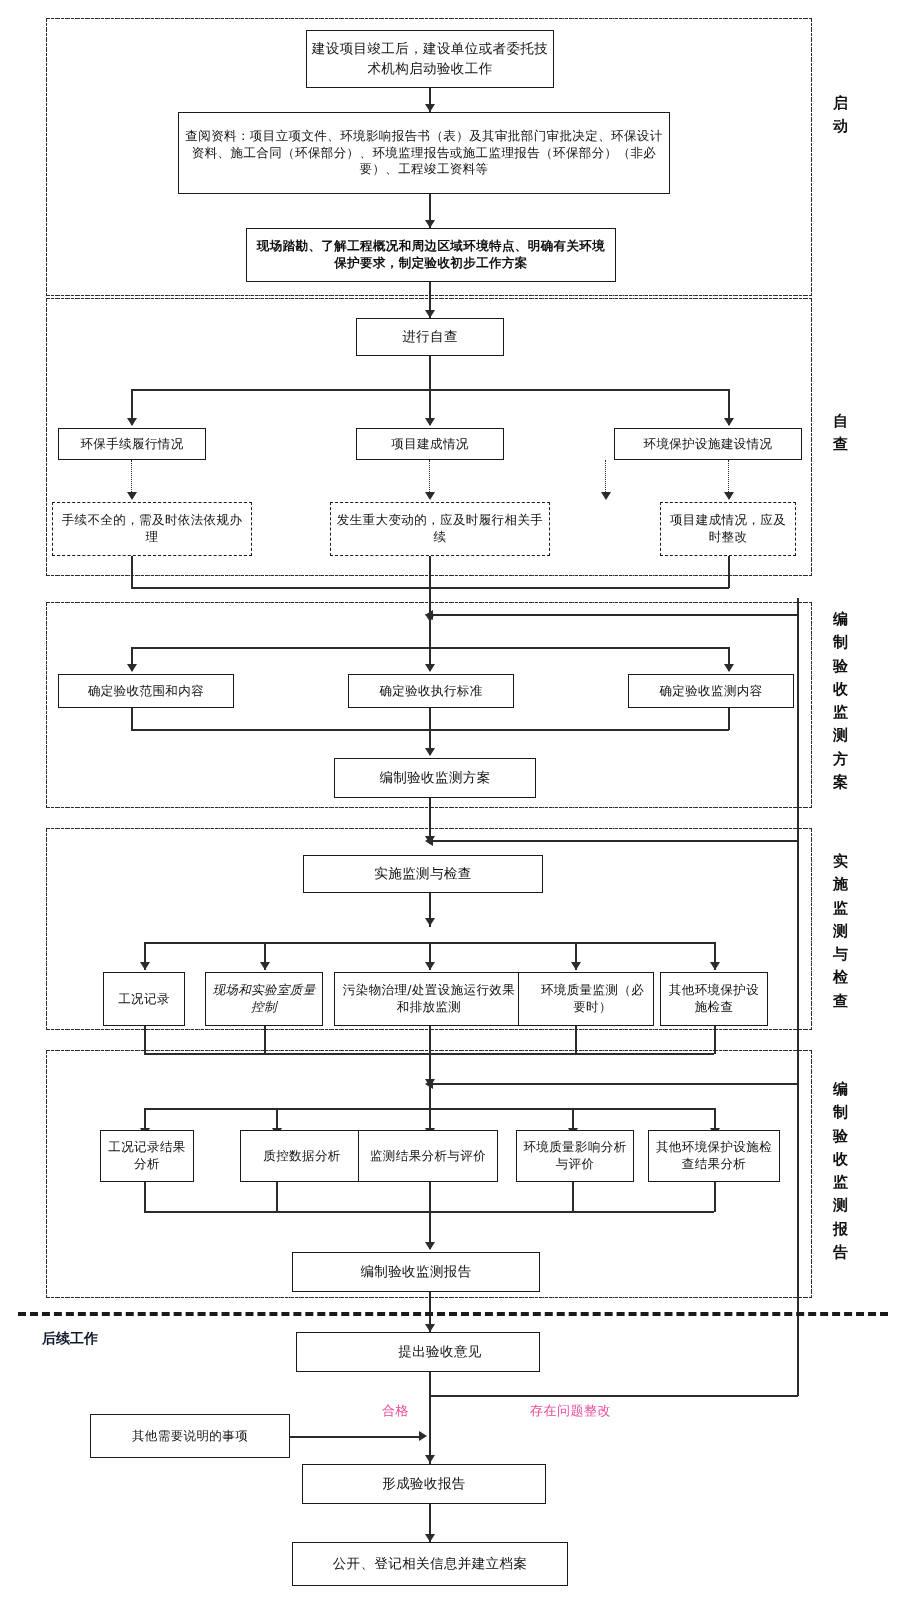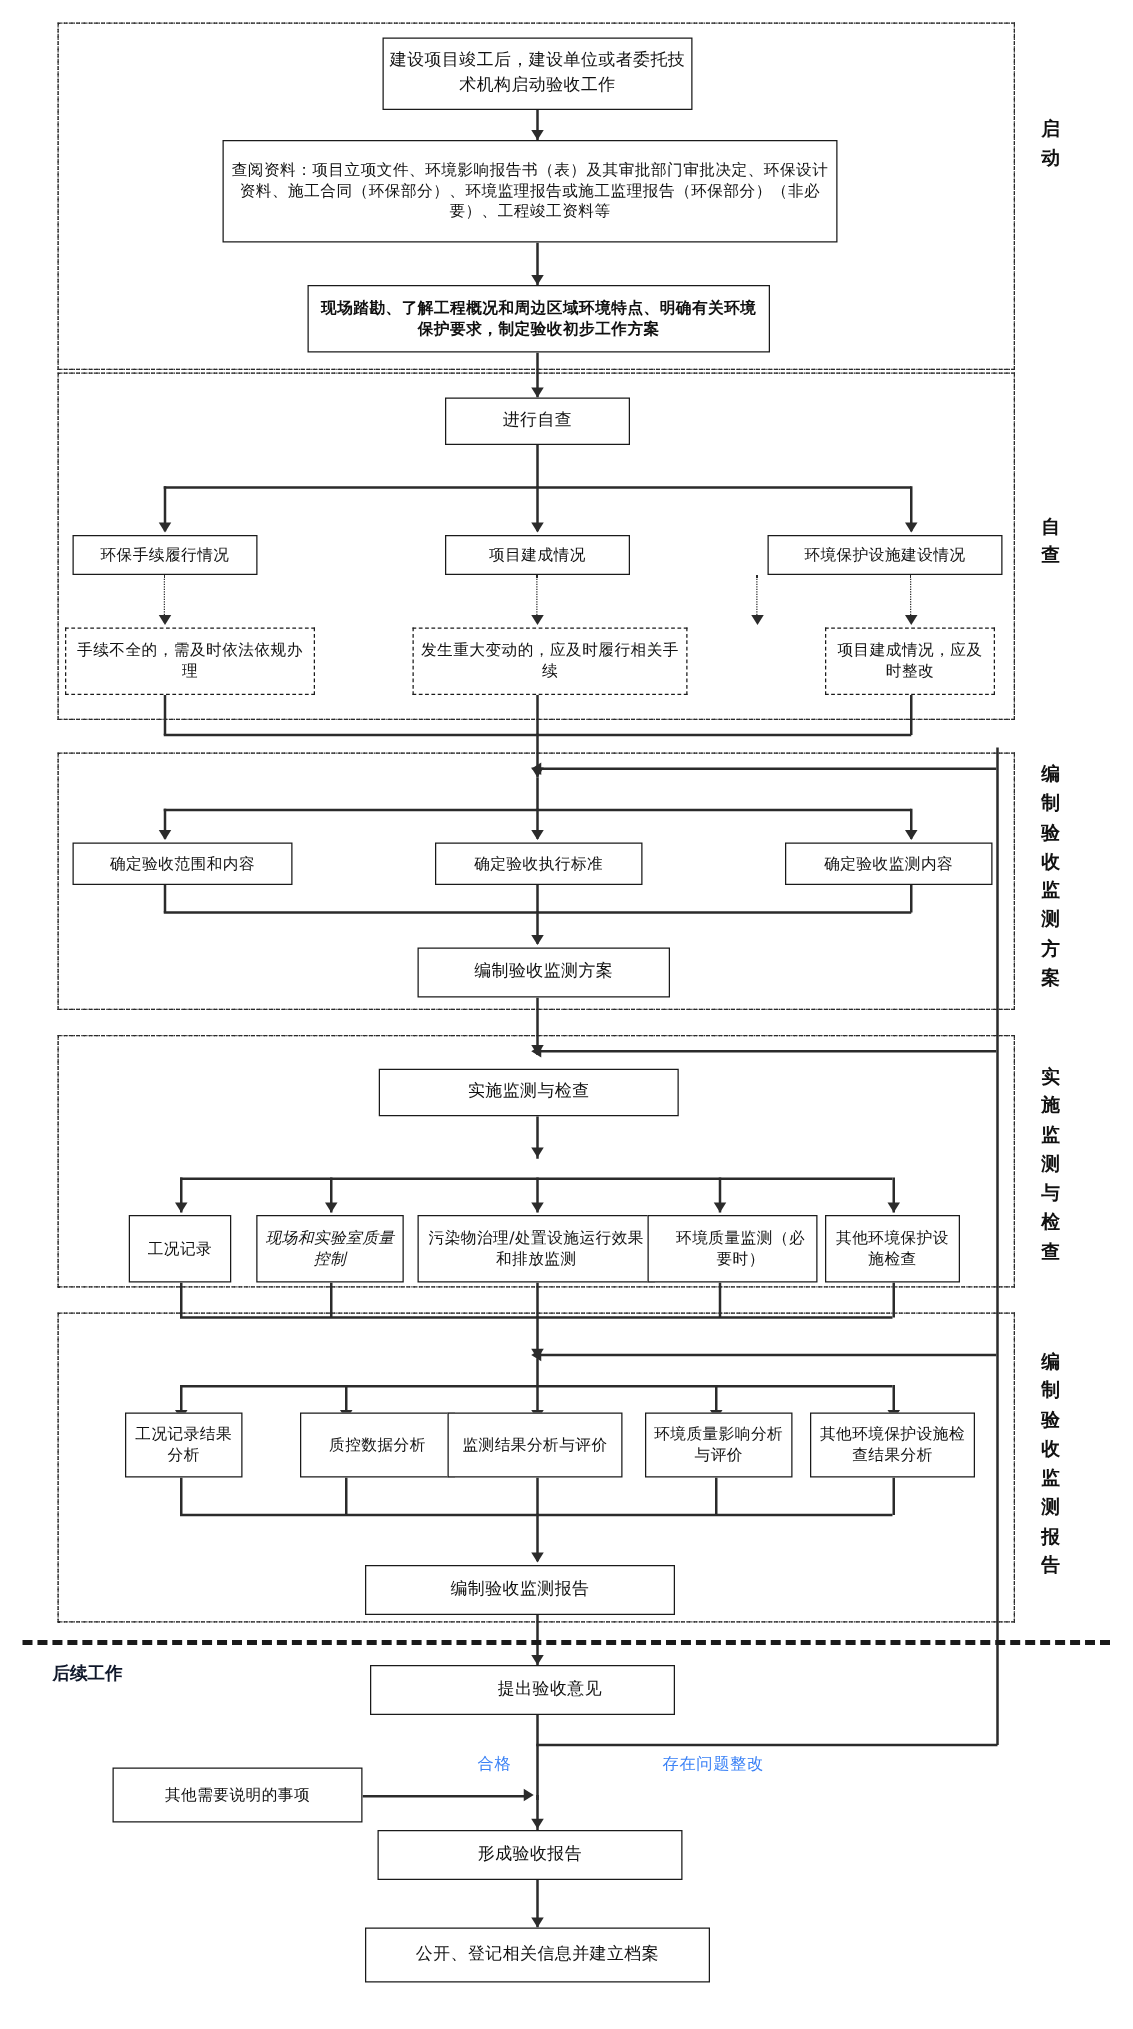--- a/index.html
+++ b/index.html
@@ -87,21 +87,21 @@
   .thick-sep{
     position:absolute;
     height:0;
     border-top:4px dashed #1a1a1a;
     z-index:3;
   }
 
   .edge-label{
     position:absolute;
     font-size:13px;
-    color:#3b82f6;
+    color:#ec4899;
     white-space:nowrap;
     z-index:5;
     letter-spacing:.5px;
   }
   .section-tag{
     position:absolute;
     font-size:14px;
     font-weight:700;
     color:#0f172a;
     white-space:nowrap;

